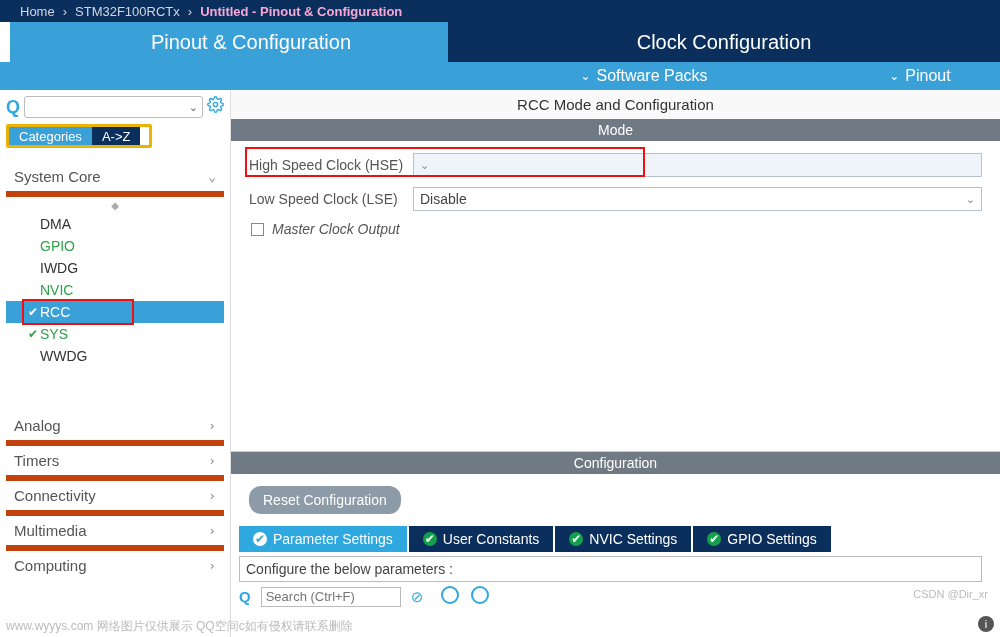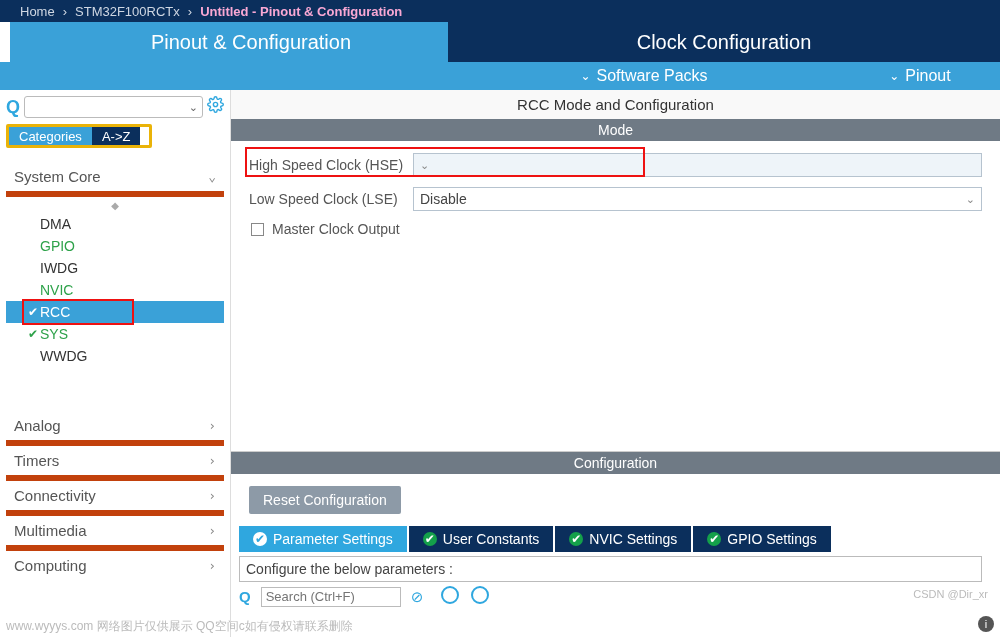--- a/index.html
+++ b/index.html
@@ -46,26 +46,26 @@
   .right-panel { flex: 1; display: flex; flex-direction: column; border-left: 1px solid #ddd; }
   .panel-title { text-align: center; font-size: 15px; color: #333; padding: 6px 0; background: #f9f9f9; }
   .section-bar { background: #6f7a85; color: #fff; text-align: center; font-size: 14px; padding: 3px 0; }
   .mode-body { padding: 12px 18px; background: #fff; flex: 0 0 auto; min-height: 310px; }
   .form-row { display: flex; align-items: center; margin-bottom: 10px; position: relative; }
   .form-label { width: 164px; color: #555; font-size: 14px; }
   .form-select { flex: 1; height: 24px; border: 1px solid #b6c3cf; background: #eef4f9; display: flex; align-items: center; justify-content: space-between; padding: 0 6px; font-size: 14px; color: #3a6a8a; }
   .form-select.plain { background: #fff; color: #444; }
   .form-select .sel-caret { color: #888; font-size: 11px; }
   .red-box-hse { position: absolute; left: -4px; top: -6px; width: 400px; height: 30px; border: 2px solid #e11; pointer-events: none; }
-  .checkbox-row { display: flex; align-items: center; color: #555; font-size: 14px; }
+  .checkbox-row { display: flex; align-items: center; color: #555; font-size: 14px; font-style: italic; }
   .checkbox-row .cb { width: 13px; height: 13px; border: 1px solid #888; margin-right: 8px; margin-left: 2px; }
 
   .config-area { border-top: 1px solid #ccc; }
   .reset-row { padding: 12px 18px; }
-  .reset-btn { background: #8d9aa7; color: #fff; border: none; padding: 6px 14px; font-size: 14px; border-radius: 2px; }
+  .reset-btn { background: #8d9aa7; color: #fff; border: none; padding: 6px 14px; font-size: 14px; border-radius: 12px; }
   .ctabs { display: flex; padding: 0 8px; gap: 0; }
   .ctab { display: flex; align-items: center; padding: 5px 14px; font-size: 14px; color: #fff; margin-right: 2px; }
   .ctab.active { background: #2fa7df; }
   .ctab.inactive { background: #0b2f5c; }
   .ctab .tick { margin-right: 6px; font-size: 12px; display:inline-flex; align-items:center; justify-content:center; width:14px; height:14px; border-radius:50%; }
   .ctab.active .tick { background:#fff; color:#2fa7df; }
   .ctab.inactive .tick { background:#14a04a; color:#fff; }
   .params-box { margin: 4px 18px 0 8px; border: 1px solid #bbb; padding: 4px 6px; font-size: 14px; color: #444; }
   .filter-row { display: flex; align-items: center; padding: 4px 18px 0 8px; gap: 10px; color: #2fa7df; font-size: 15px; }
   .filter-row .q { font-weight: bold; }

